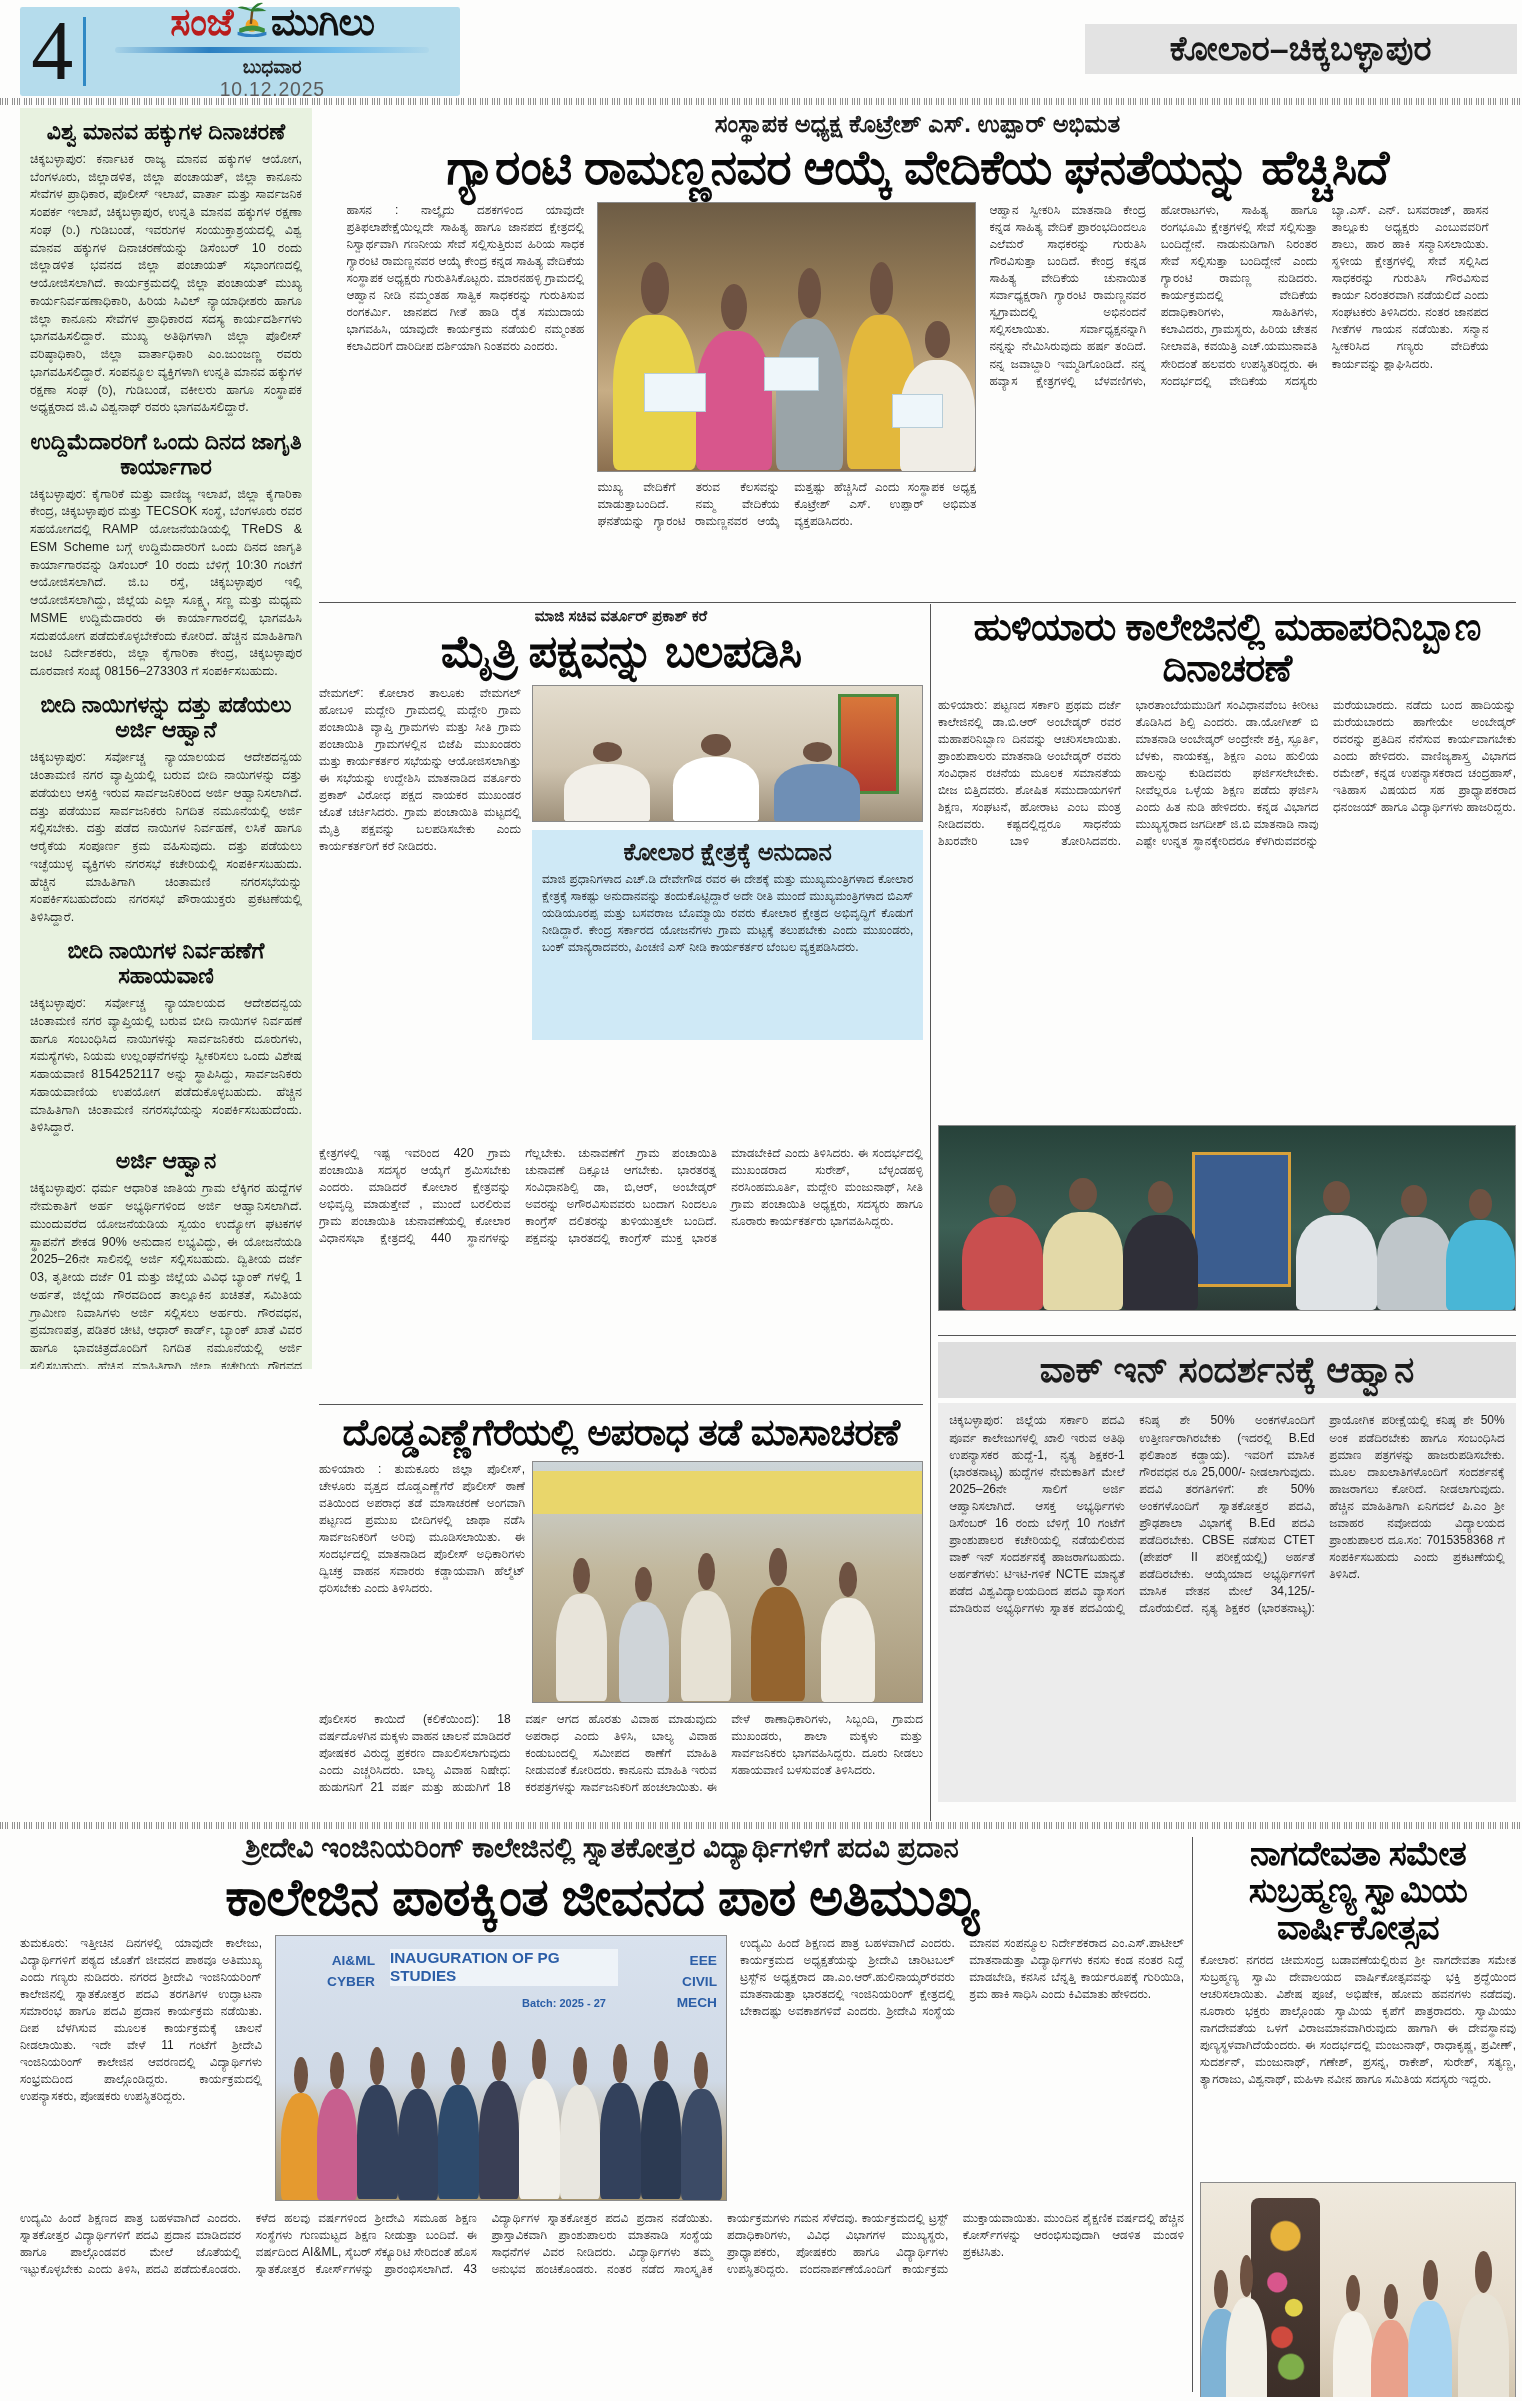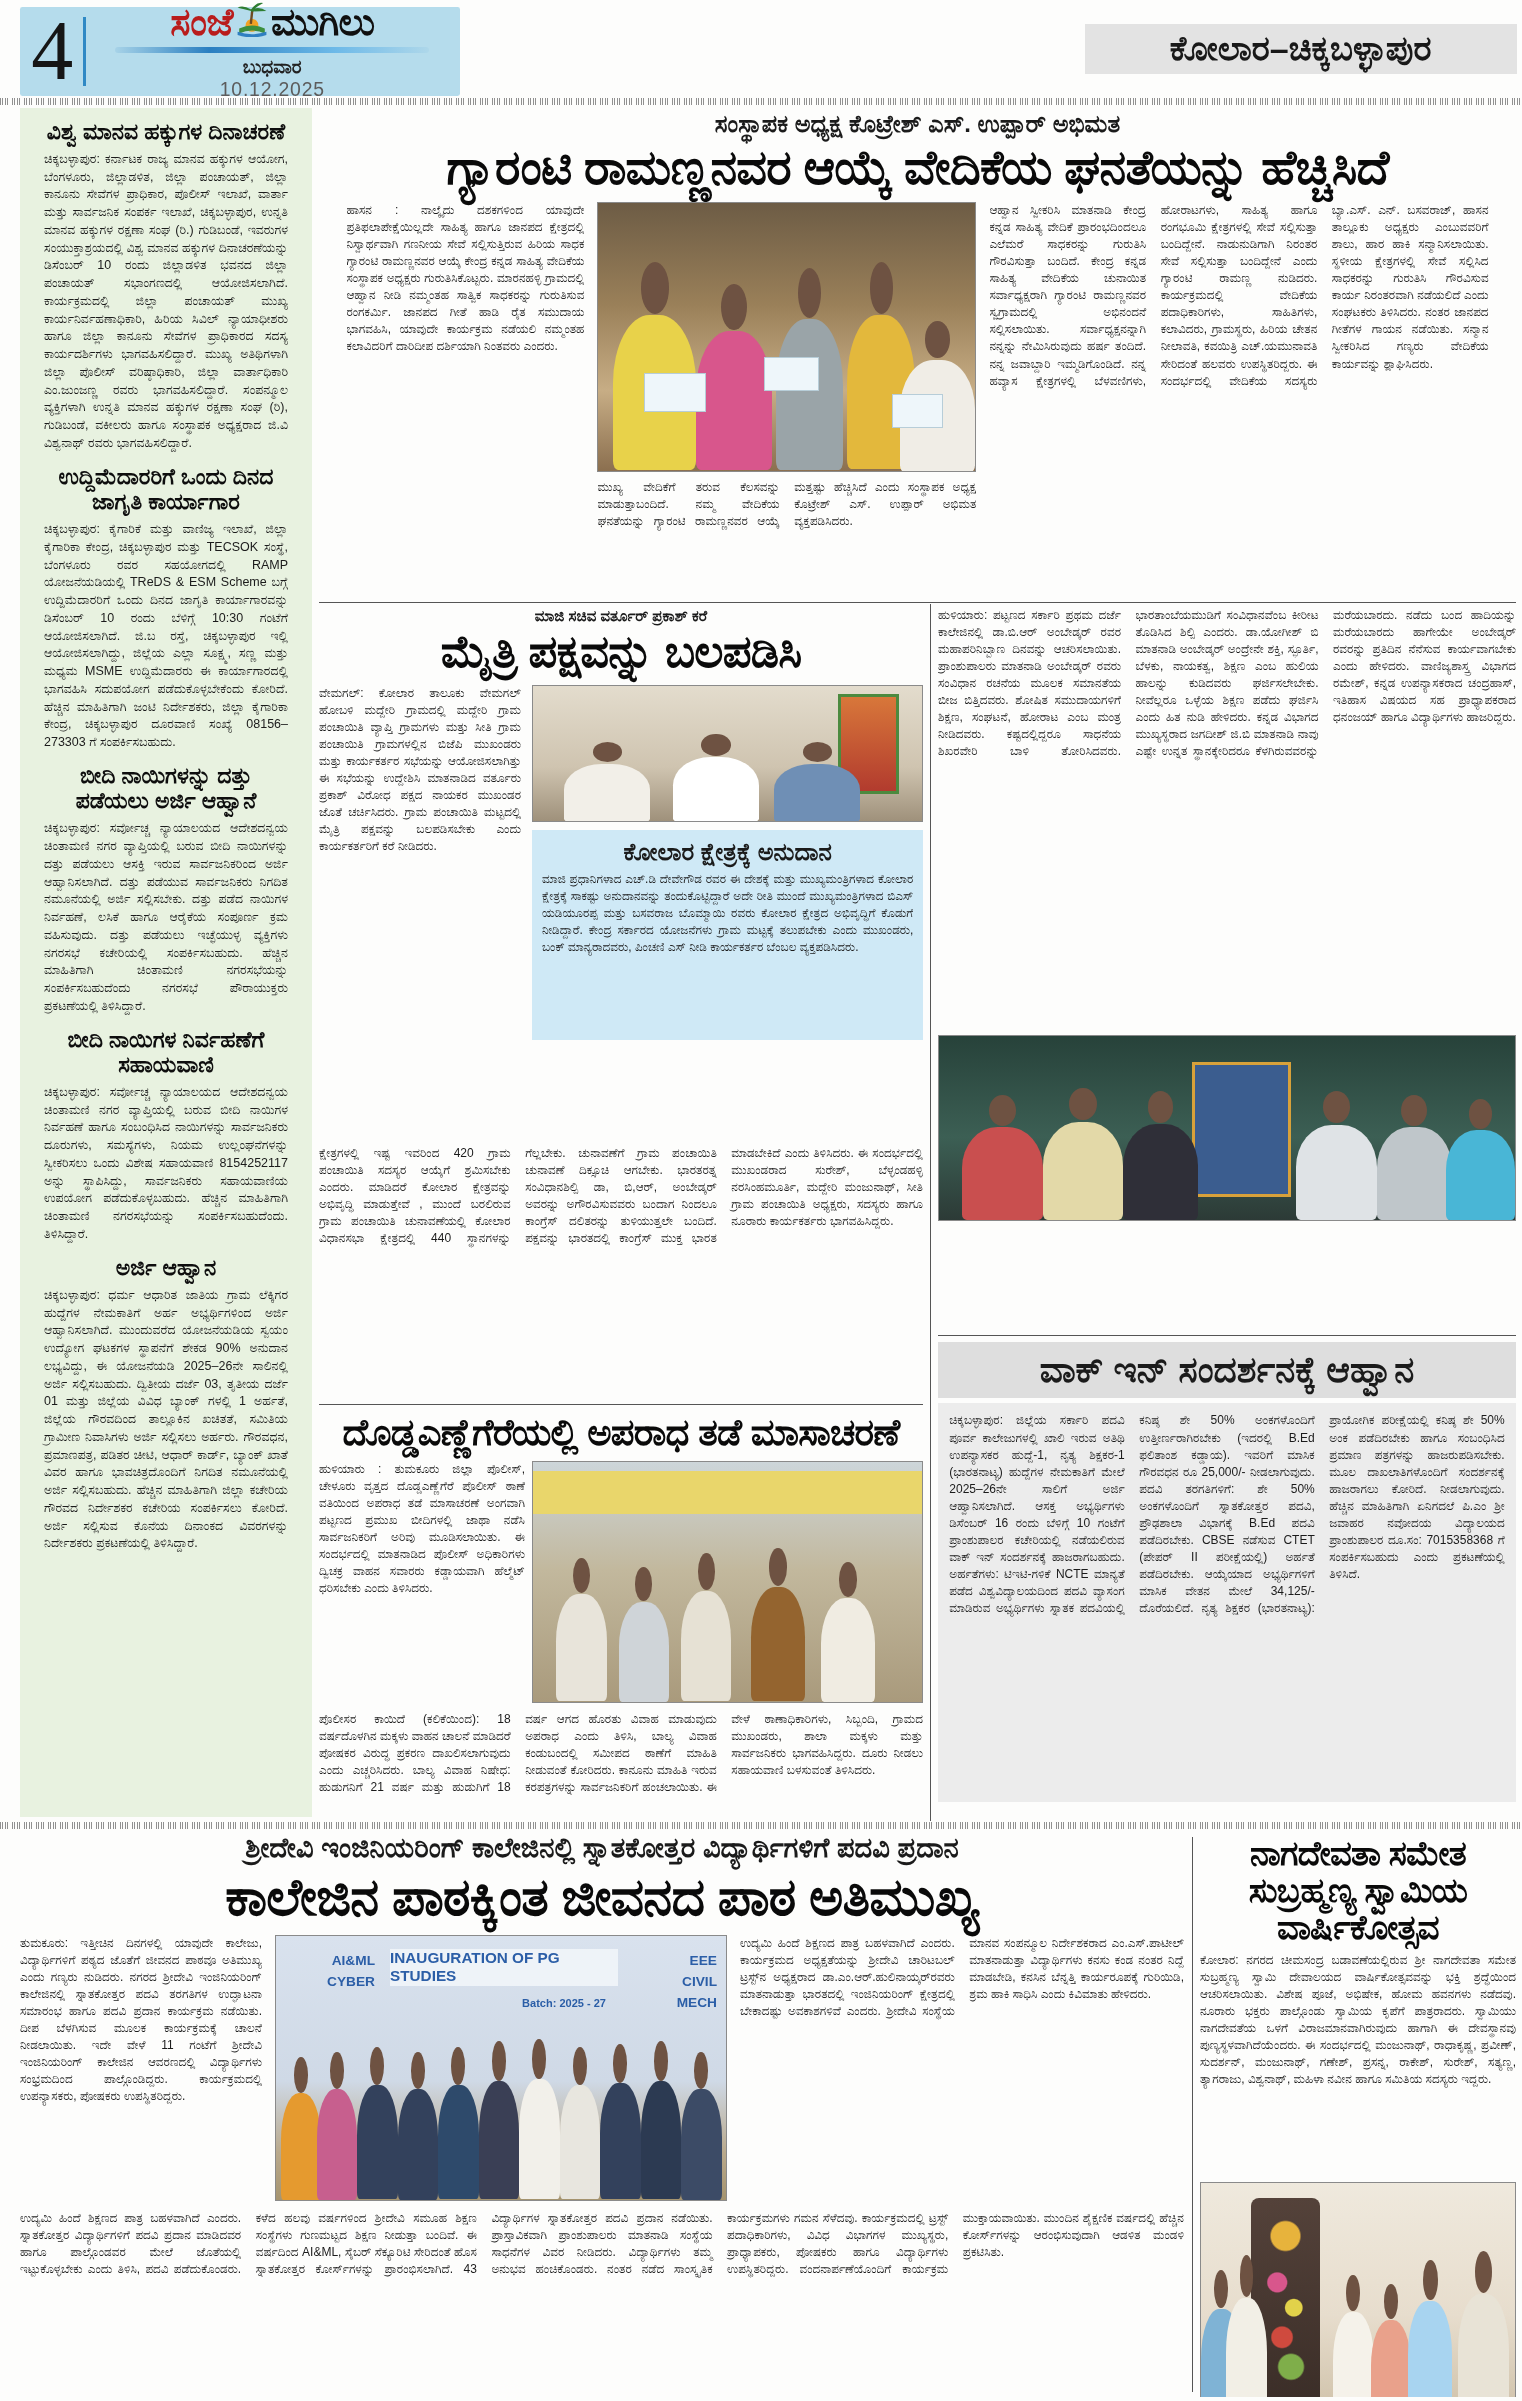--- a/index.html
+++ b/index.html
@@ -21,22 +21,22 @@
     background:linear-gradient(90deg,rgba(42,127,193,.1),#2a7fc1 30%,#6db9e8 70%,rgba(42,127,193,.05));}
   #mast-day{font-size:18.6px;font-weight:bold;color:#222;}
   #mast-date{font-size:19.4px;color:#5c5c5c;letter-spacing:0.8px;}
   #region-band{right:6.5px;top:24px;width:432px;height:50px;background:#e3e3e3;
     display:flex;align-items:center;justify-content:center;font-size:34px;font-weight:bold;color:#191919;}
   .hatch{height:7.3px;background:repeating-linear-gradient(90deg,#909090 0 0.8px,transparent 0.8px 2.4px);}
   #hatch-top{left:0;top:98px;width:1523px;}
   #hatch-bottom{left:0;top:1822px;width:1523px;}
   .hrule{height:0.8px;background:#555;}
   
-  #left-rail{left:20px;top:108px;width:292px;height:1709px;background:#e8f2e0;
-    padding:8px 24px;box-sizing:border-box;overflow:hidden;}
+  #left-rail{left:20px;top:108px;width:292px;height:1261px;background:#e8f2e0;
+    padding:8px 10px;box-sizing:border-box;overflow:hidden;}
   .brief{margin-bottom:11.3px;}
   .brief h3{margin:3.2px 0 6.5px 0;font-size:22px;line-height:1.15;text-align:center;color:#0e0e0e;}
   .brief p{margin:0;font-size:12.5px;line-height:1.42;text-align:justify;}
   
   .kicker{text-align:center;font-weight:bold;}
   .headline{text-align:center;font-weight:bold;color:#0a0a0a;line-height:1.08;letter-spacing:-0.8px;}
   .bodytxt{font-size:12px;line-height:1.42;text-align:justify;overflow:hidden;}
   .cols2{column-count:2;column-gap:14.5px;}
   .cols3{column-count:3;column-gap:14.5px;}
   .cols5{column-count:5;column-gap:14.5px;}
@@ -204,20 +204,21 @@
       <span class="person" style="--c:#cfd4d8;left:22%;width:13%;height:58%;"></span>
       <span class="person" style="--c:#e6e1d4;left:38%;width:13%;height:64%;"></span>
       <span class="person" style="--c:#94642f;left:56%;width:14%;height:66%;"></span>
       <span class="person" style="--c:#f0ece2;left:74%;width:14%;height:60%;"></span>
     </div>
   </div>
   <div class="bodytxt cols3" style="height:137px;margin-top:8px;">ಪೊಲೀಸರ ಕಾಯಿದೆ (ಕಲಿಕೆಯಿಂದ): 18 ವರ್ಷದೊಳಗಿನ ಮಕ್ಕಳು ವಾಹನ ಚಾಲನೆ ಮಾಡಿದರೆ ಪೋಷಕರ ವಿರುದ್ಧ ಪ್ರಕರಣ ದಾಖಲಿಸಲಾಗುವುದು ಎಂದು ಎಚ್ಚರಿಸಿದರು. ಬಾಲ್ಯ ವಿವಾಹ ನಿಷೇಧ: ಹುಡುಗನಿಗೆ 21 ವರ್ಷ ಮತ್ತು ಹುಡುಗಿಗೆ 18 ವರ್ಷ ಆಗದ ಹೊರತು ವಿವಾಹ ಮಾಡುವುದು ಅಪರಾಧ ಎಂದು ತಿಳಿಸಿ, ಬಾಲ್ಯ ವಿವಾಹ ಕಂಡುಬಂದಲ್ಲಿ ಸಮೀಪದ ಠಾಣೆಗೆ ಮಾಹಿತಿ ನೀಡುವಂತೆ ಕೋರಿದರು. ಕಾನೂನು ಮಾಹಿತಿ ಇರುವ ಕರಪತ್ರಗಳನ್ನು ಸಾರ್ವಜನಿಕರಿಗೆ ಹಂಚಲಾಯಿತು. ಈ ವೇಳೆ ಠಾಣಾಧಿಕಾರಿಗಳು, ಸಿಬ್ಬಂದಿ, ಗ್ರಾಮದ ಮುಖಂಡರು, ಶಾಲಾ ಮಕ್ಕಳು ಮತ್ತು ಸಾರ್ವಜನಿಕರು ಭಾಗವಹಿಸಿದ್ದರು. ದೂರು ನೀಡಲು ಸಹಾಯವಾಣಿ ಬಳಸುವಂತೆ ತಿಳಿಸಿದರು.</div>
 </div>
 
 <div class="abs" id="art-huli">
+  <div class="headline">ಹುಳಿಯಾರು ಕಾಲೇಜಿನಲ್ಲಿ ಮಹಾಪರಿನಿಬ್ಬಾಣ ದಿನಾಚರಣೆ</div>
   <div class="bodytxt cols3" style="height:420px;">ಹುಳಿಯಾರು: ಪಟ್ಟಣದ ಸರ್ಕಾರಿ ಪ್ರಥಮ ದರ್ಜೆ ಕಾಲೇಜಿನಲ್ಲಿ ಡಾ.ಬಿ.ಆರ್ ಅಂಬೇಡ್ಕರ್ ರವರ ಮಹಾಪರಿನಿಬ್ಬಾಣ ದಿನವನ್ನು ಆಚರಿಸಲಾಯಿತು. ಪ್ರಾಂಶುಪಾಲರು ಮಾತನಾಡಿ ಅಂಬೇಡ್ಕರ್ ರವರು ಸಂವಿಧಾನ ರಚನೆಯ ಮೂಲಕ ಸಮಾನತೆಯ ಬೀಜ ಬಿತ್ತಿದವರು. ಶೋಷಿತ ಸಮುದಾಯಗಳಿಗೆ ಶಿಕ್ಷಣ, ಸಂಘಟನೆ, ಹೋರಾಟ ಎಂಬ ಮಂತ್ರ ನೀಡಿದವರು. ಕಷ್ಟದಲ್ಲಿದ್ದರೂ ಸಾಧನೆಯ ಶಿಖರವೇರಿ ಬಾಳಿ ತೋರಿಸಿದವರು. ಭಾರತಾಂಬೆಯಮುಡಿಗೆ ಸಂವಿಧಾನವೆಂಬ ಕೀರೀಟ ತೊಡಿಸಿದ ಶಿಲ್ಪಿ ಎಂದರು. ಡಾ.ಯೋಗೀಶ್ ಬಿ ಮಾತನಾಡಿ ಅಂಬೇಡ್ಕರ್ ಅಂದ್ರೇನೇ ಶಕ್ತಿ, ಸ್ಫೂರ್ತಿ, ಬೆಳಕು, ನಾಯಕತ್ವ, ಶಿಕ್ಷಣ ಎಂಬ ಹುಲಿಯ ಹಾಲನ್ನು ಕುಡಿದವರು ಘರ್ಜಿಸಲೇಬೇಕು. ನೀವೆಲ್ಲರೂ ಒಳ್ಳೆಯ ಶಿಕ್ಷಣ ಪಡೆದು ಘರ್ಜಿಸಿ ಎಂದು ಹಿತ ನುಡಿ ಹೇಳಿದರು. ಕನ್ನಡ ವಿಭಾಗದ ಮುಖ್ಯಸ್ಥರಾದ ಜಗದೀಶ್ ಜಿ.ಬಿ ಮಾತನಾಡಿ ನಾವು ಎಷ್ಟೇ ಉನ್ನತ ಸ್ಥಾನಕ್ಕೇರಿದರೂ ಕೆಳಗಿರುವವರನ್ನು ಮರೆಯಬಾರದು. ನಡೆದು ಬಂದ ಹಾದಿಯನ್ನು ಮರೆಯಬಾರದು ಹಾಗೇಯೇ ಅಂಬೇಡ್ಕರ್ ರವರನ್ನು ಪ್ರತಿದಿನ ನೆನೆಸುವ ಕಾರ್ಯವಾಗಬೇಕು ಎಂದು ಹೇಳಿದರು. ವಾಣಿಜ್ಯಶಾಸ್ತ್ರ ವಿಭಾಗದ ರಮೇಶ್, ಕನ್ನಡ ಉಪನ್ಯಾಸಕರಾದ ಚಂದ್ರಹಾಸ್, ಇತಿಹಾಸ ವಿಷಯದ ಸಹ ಪ್ರಾಧ್ಯಾಪಕರಾದ ಧನಂಜಯ್ ಹಾಗೂ ವಿದ್ಯಾರ್ಥಿಗಳು ಹಾಜರಿದ್ದರು.</div>
   <div id="huli-bottom">
     <div class="photo" id="photo-huli" style="flex:1;height:186px;">
       <span class="portrait" style="left:44%;top:14%;width:16%;height:70%;"></span>
       <span class="person" style="--c:#c94f4f;left:4%;width:14%;height:70%;"></span>
       <span class="person" style="--c:#e3d9a8;left:18%;width:14%;height:74%;"></span>
       <span class="person" style="--c:#2f2f38;left:32%;width:13%;height:72%;"></span>
       <span class="person" style="--c:#dfe3e6;left:62%;width:14%;height:72%;"></span>
       <span class="person" style="--c:#bfc6ca;left:76%;width:13%;height:70%;"></span>
       <span class="person" style="--c:#49b6d6;left:88%;width:12%;height:68%;"></span>

